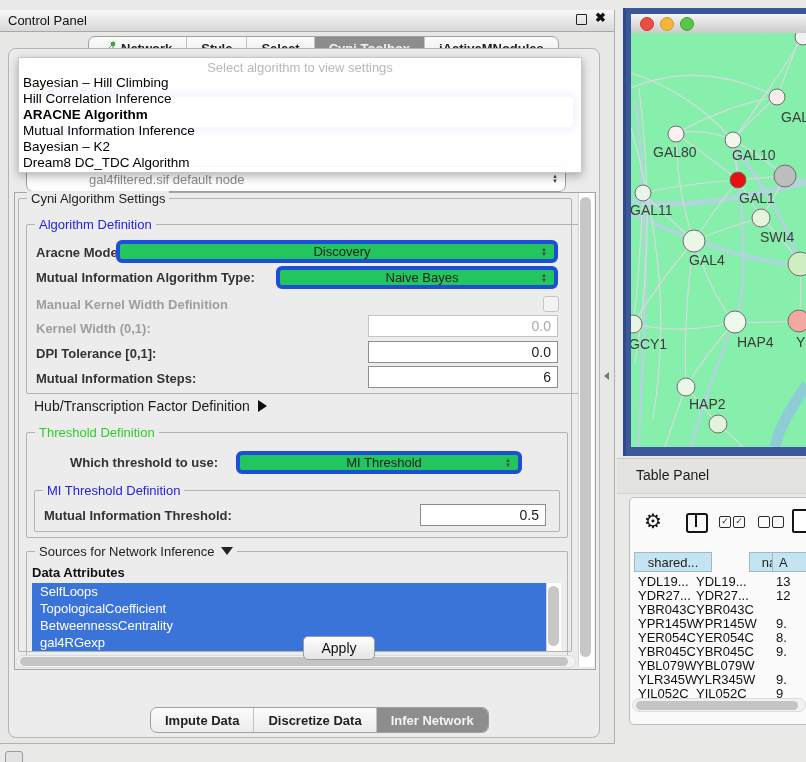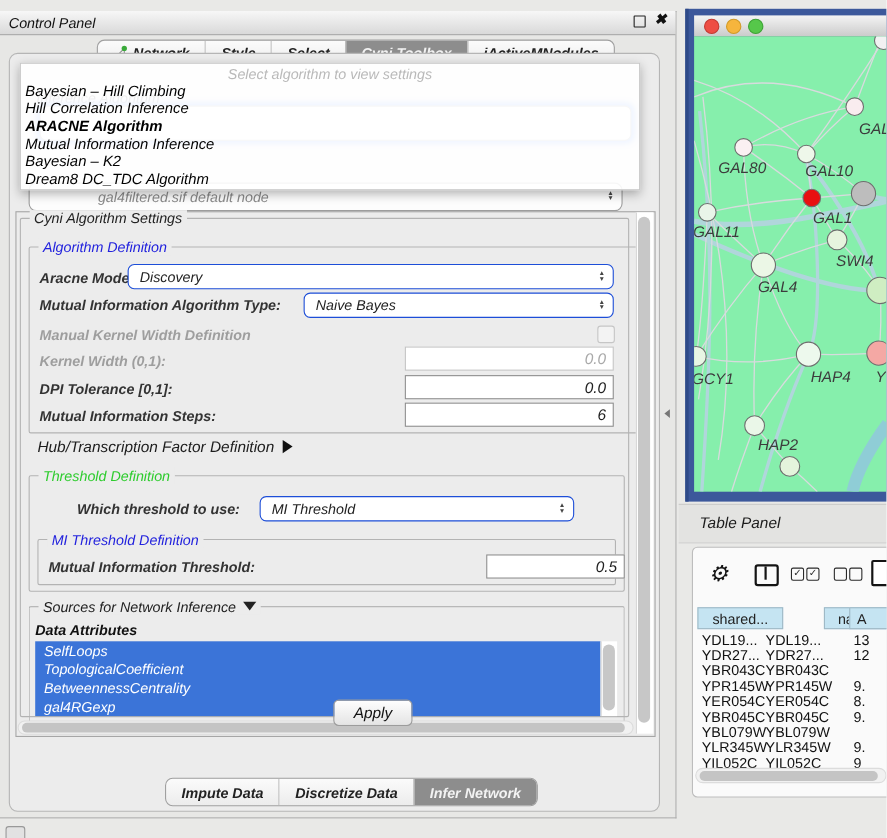--- a/index.html
+++ b/index.html
@@ -1,18 +1,18 @@
 <!DOCTYPE html>
 <html><head>
 <meta charset="utf-8">
 <style>
   html,body{margin:0;padding:0;}
   #root{position:relative;width:806px;height:762px;background:#e9e9e7;overflow:hidden;
         font-family:"Liberation Sans",sans-serif;font-size:13px;color:#222;}
-  .abs{position:absolute;font-style:italic;}
+  .abs{position:absolute;}
   
   .cp-window{left:0;top:10px;width:614px;height:732px;background:#e7e7e5;
              border:1px solid #b0b0b0;border-left:none;}
   .cp-titlebar{left:0;top:10px;width:614px;height:21px;
                background:linear-gradient(#f7f7f7,#d9d9d9);border-bottom:1px solid #a8a8a8;}
   .cp-title{left:8px;top:13px;font-size:13px;color:#111;}
   .float-btn{left:576px;top:14px;width:9px;height:9px;border:1.5px solid #222;border-radius:1px;}
   .close-btn{left:595px;top:10px;font-size:13px;font-weight:bold;color:#111;}
   
   .tabbar{left:88px;top:36px;height:23px;display:flex;border:1px solid #a0a0a0;border-radius:7px;
@@ -37,22 +37,22 @@
   .popup-item{padding-left:4px;height:16px;line-height:16px;font-size:13.5px;color:#000;white-space:nowrap;}
   .popup-item.bold{font-weight:bold;}
   
   .pane{left:14px;top:192px;width:580px;height:476px;border:1px solid #a6a6a6;background:#ececec;}
   .groupbox{position:absolute;border:1px solid #b3b3b3;border-radius:2px;}
   .legend{position:absolute;top:-8px;left:8px;background:#ececec;padding:0 4px;white-space:nowrap;}
   .legend.blue{color:#2222dd;}
   .legend.green{color:#2ecc2e;}
   .blabel{font-weight:bold;color:#333;white-space:nowrap;}
   .glabel{font-weight:bold;color:#9e9e9e;white-space:nowrap;}
-  .combo{position:absolute;background:#ffffff;border:1px solid #1d4ed8;border-radius:6px;
-         display:flex;align-items:center;padding-left:10px;box-sizing:border-box;}
+  .combo{position:absolute;background:#22c55e;border:4px solid #1d4ed8;border-radius:6px;
+         display:flex;align-items:center;padding-left:10px;box-sizing:border-box;justify-content:center;}
   .stepper{position:absolute;right:7px;top:50%;transform:translateY(-50%);display:flex;
            flex-direction:column;align-items:center;line-height:5px;font-size:6px;color:#444;}
   .field{position:absolute;background:#fff;border:1px solid #8d8d8d;display:flex;align-items:center;
          justify-content:flex-end;padding-right:6px;box-sizing:border-box;font-size:14px;}
   .field.disabled{border:1px solid #c3c3c3;color:#a9a9a9;}
   .checkbox{position:absolute;width:14px;height:14px;border:1px solid #c6c6c6;border-radius:3px;background:#f3f3f3;}
   .tri-right{display:inline-block;width:0;height:0;border-top:6px solid transparent;
              border-bottom:6px solid transparent;border-left:9px solid #111;margin-left:8px;vertical-align:-1px;}
   .tri-down{display:inline-block;width:0;height:0;border-left:6px solid transparent;
             border-right:6px solid transparent;border-top:8px solid #222;margin-left:6px;vertical-align:1px;}
@@ -205,21 +205,21 @@
     <span>MI Threshold</span>
     <span class="stepper">
         <span>▲</span>
         <span>▼</span>
       </span>
   </div>
   <div class="abs groupbox" style="left:34px;top:490px;width:524px;height:40px;">
     <span class="legend blue">MI Threshold Definition</span>
   </div>
   <div class="abs blabel" style="left:44px;top:508px;">Mutual Information Threshold:</div>
-  <div class="field abs" style="left:420px;top:504px;width:126px;height:22px;margin-left:22px;">
+  <div class="field abs" style="left:420px;top:504px;width:126px;height:22px;">
     <span>0.5</span>
   </div>
 
   <div class="abs groupbox" style="left:26px;top:551px;width:540px;height:105px;border-bottom:none;">
     <span class="legend"><span>Sources for Network Inference</span><span class="tri-down"></span></span>
   </div>
   <div class="abs blabel" style="left:32px;top:565px;color:#111;">Data Attributes</div>
   <div class="abs attr-list">
     <div class="attr-item">SelfLoops</div>
     <div class="attr-item">TopologicalCoefficient</div>

